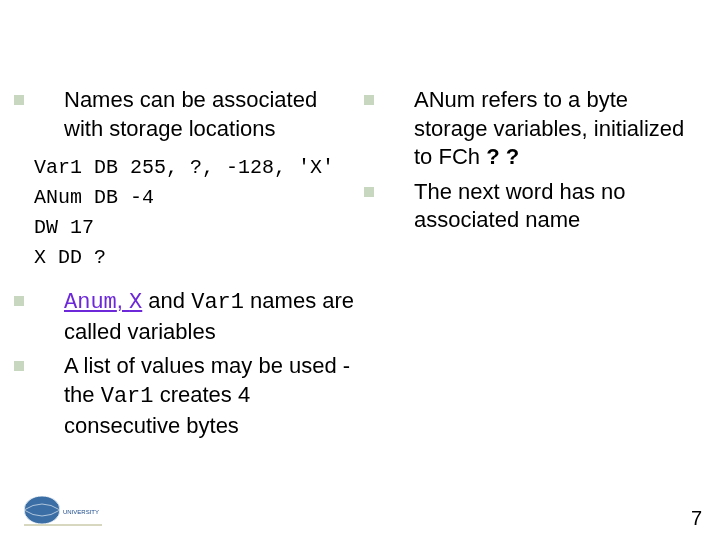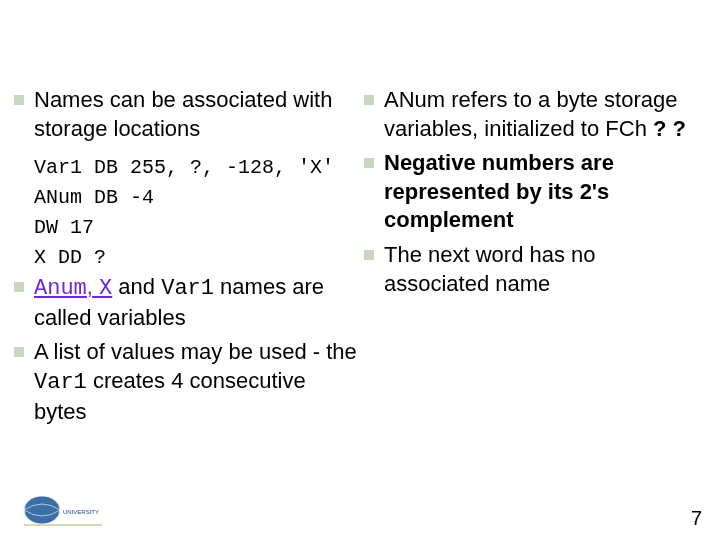--- a/index.html
+++ b/index.html
@@ -51,37 +51,39 @@
     box-sizing: border-box;
   }
   .col-right {
     width: 342px;
     box-sizing: border-box;
   }
   .bullet {
     display: flex;
     align-items: flex-start;
     margin-bottom: 6px;
+    gap: 30px;
   }
   .bullet .sq {
     width: 10px;
     height: 10px;
     background: #c8d8c0;
     flex: 0 0 10px;
     margin-top: 9px;
     margin-right: 10px;
   }
   .bullet .btext {
     font-size: 22px;
     line-height: 1.3;
     color: #000000;
   }
   .code-block {
     margin-left: 20px;
     margin-top: 10px;
+    margin-bottom: 14px;
     font-family: "Courier New", Courier, monospace;
     font-size: 20px;
     line-height: 1.5;
     white-space: pre;
     color: #000000;
   }
   .mono {
     font-family: "Courier New", Courier, monospace;
   }
   .tlink {
@@ -142,24 +144,20 @@
 
     <div class="col-right">
 
       <div class="bullet">
         <div class="sq"></div>
         <div class="btext">
           <span>ANum refers to a byte storage variables, initialized to FCh </span><b>? ?</b>
         </div>
       </div>
 
-      <div class="bullet">
-        <div class="sq"></div>
-        <div class="btext"><b>Negative numbers are represented by its 2's complement</b></div>
-      </div>
 
       <div class="bullet">
         <div class="sq"></div>
         <div class="btext">The next word has no associated name</div>
       </div>
 
 
 
     </div>
 

